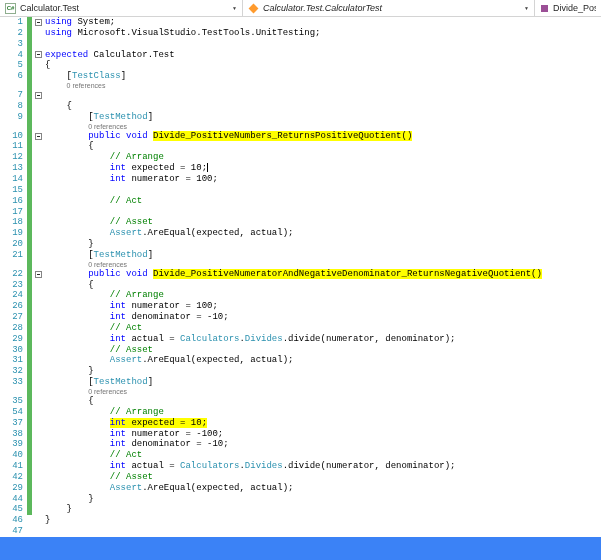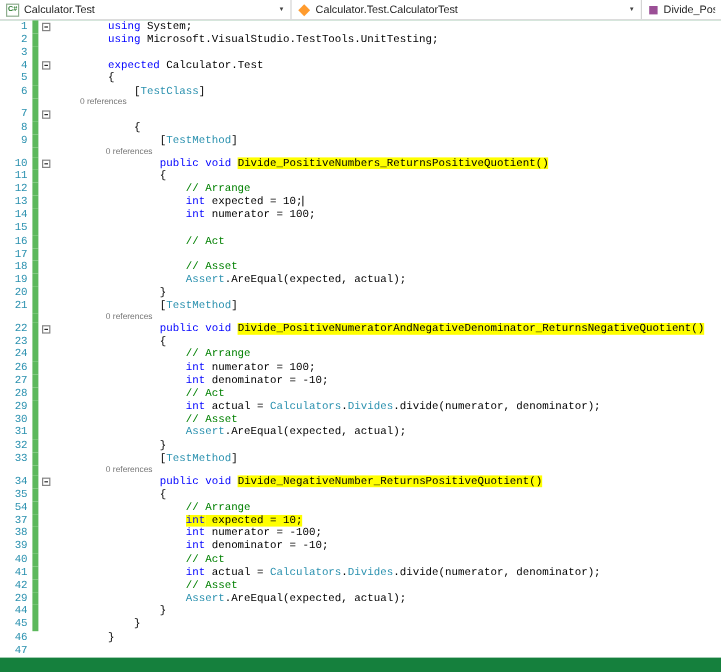--- a/index.html
+++ b/index.html
@@ -2,46 +2,46 @@
 <html style="--kw: #0000ff; --ty: #2b91af; --cm: #008000; --hl: #ffff00; --bar: #5cb85c; --num: #2b91af; --lens: #767676;"><head>
 <meta charset="utf-8">
 <style>
   :root{
     --kw:#0000ff; --ty:#2b91af; --cm:#008000; --hl:#ffff00;
     --bar:#5cb85c; --num:#2b91af; --lens:#767676;
   }
   *{margin:0;padding:0;box-sizing:border-box;}
   html,body{overflow:hidden;}
   body{width:601px;height:560px;background:#ffffff;font-family:"Liberation Sans",sans-serif;}
-  .editor{width:601px;height:560px;background:#15803d;}
+  .editor{width:601px;height:560px;background:#3b82f6;}
 
   
   .navbar{height:17px;display:flex;align-items:stretch;border-bottom:1px solid #d4d4d4;background:#ffffff;font-size:9px;color:#1e1e1e;}
   .nav-section{display:flex;align-items:center;gap:4px;padding:0 5px;border-right:1px solid #d4d4d4;overflow:hidden;white-space:nowrap;cursor:default;}
   .nav-section.s1{width:243px;}
-  .nav-section.s2{width:292px;}
+  .nav-section.s2{width:292px;font-style:italic;}
   .nav-section.s3{flex:1;border-right:none;}
   .nav-label{flex:1;overflow:hidden;}
   .chev{flex:none;font-size:5px;color:#404040;line-height:1;}
   .icon-proj{flex:none;width:11px;height:11px;border:1px solid #8fae8f;background:#fff;color:#2e7d32;font-weight:bold;font-size:6px;line-height:9px;text-align:center;}
   .icon-class{flex:none;width:7px;height:7px;background:#ff9b2e;transform:rotate(45deg);margin:0 2px;}
   .icon-method{flex:none;width:7px;height:7px;background:#9b4f96;margin:0 1px;}
 
   
   .code-area{background:#fff;}
   .row{display:flex;align-items:stretch;}
   .code-row{height:10.85px;}
   .lens-row{height:8px;}
   .gutter{flex:none;width:26px;text-align:right;padding-right:3px;font-family:"Liberation Mono",monospace;font-size:9px;line-height:10.85px;color:var(--num);}
   .bar{flex:none;width:5px;margin-left:1px;}
   .bar.changed{background:var(--bar);}
   .fold-col{flex:none;width:13px;display:flex;align-items:center;justify-content:center;}
   .fold-box{display:block;width:7px;height:7px;border:1px solid #848484;background:#fff;position:relative;}
   .fold-box::before{content:"";position:absolute;left:1px;right:1px;top:2px;height:1px;background:#2b2b2b;}
-  .code-text{font-family:"Liberation Mono",monospace;font-size:9px;line-height:10.85px;color:#000;white-space:pre;overflow:hidden;margin-left:45px;}
+  .code-text{font-family:"Liberation Mono",monospace;font-size:9px;line-height:10.85px;color:#000;white-space:pre;overflow:hidden;}
   .lens-text{font-family:"Liberation Sans",sans-serif;font-size:7px;line-height:8px;color:var(--lens);white-space:pre;}
   .tok-kw{color:var(--kw);}
   .tok-ty{color:var(--ty);}
   .tok-cm{color:var(--cm);}
   .tok-pl{color:#000;}
   .hl{background:var(--hl);font-family:Liberation Mono, monospace;}
   .caret{display:inline-block;width:1px;height:9px;background:#000;vertical-align:middle;}
 </style>
 </head>
 <body>
@@ -283,28 +283,20 @@
         <div class="fold-col"></div>
         <pre class="code-text"><span class="tok-pl">        [</span><span class="tok-ty">TestMethod</span><span class="tok-pl">]</span></pre>
       </div>
       <div class="row lens-row">
         <div class="gutter"></div>
         <div class="bar changed"></div>
         <div class="fold-col"></div>
         <pre class="lens-text" style="padding-left: 43.2px;">0 references</pre>
       </div>
       <div class="row code-row">
-        <div class="gutter">34</div>
-        <div class="bar changed"></div>
-        <div class="fold-col">
-          <span class="fold-box"></span>
-        </div>
-        <pre class="code-text"><span class="tok-pl">        </span><span class="tok-kw">public void</span><span class="tok-pl"> </span><span class="tok-pl hl">Divide_NegativeNumber_ReturnsPositiveQuotient()</span></pre>
-      </div>
-      <div class="row code-row">
         <div class="gutter">35</div>
         <div class="bar changed"></div>
         <div class="fold-col"></div>
         <pre class="code-text"><span class="tok-pl">        {</span></pre>
       </div>
       <div class="row code-row">
         <div class="gutter">54</div>
         <div class="bar changed"></div>
         <div class="fold-col"></div>
         <pre class="code-text"><span class="tok-pl">            </span><span class="tok-cm">// Arrange</span></pre>

